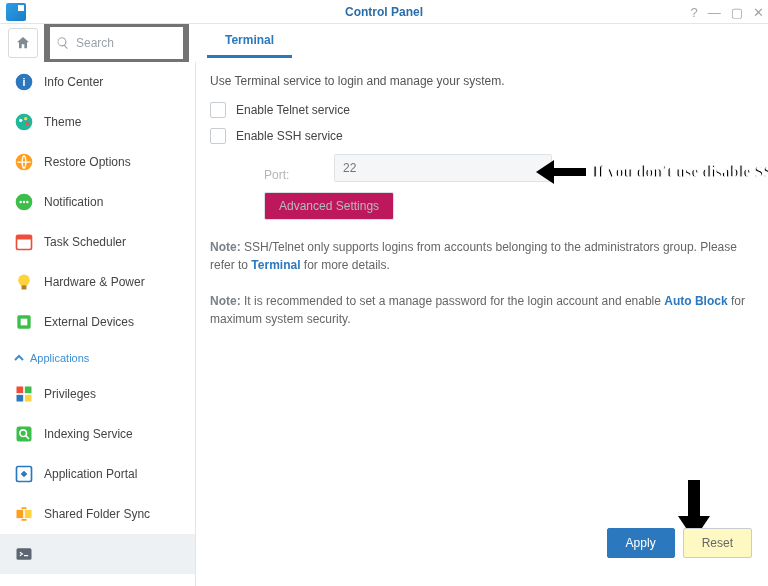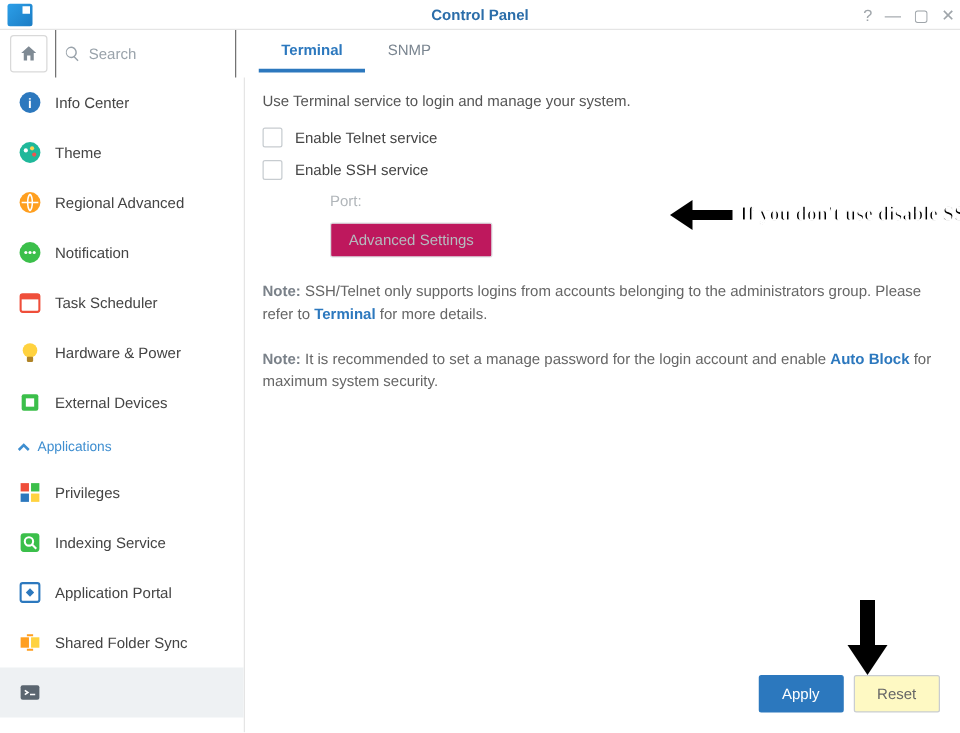--- a/index.html
+++ b/index.html
@@ -8,21 +8,21 @@
   .titlebar { height: 24px; background: #fff; border-bottom: 1px solid #e5e5e5; display: flex; align-items: center; position: relative; }
   .titlebar .app-icon { width: 20px; height: 18px; margin-left: 6px; background: linear-gradient(135deg,#2c9fe8,#1b7cc4); border-radius: 2px; position: relative; }
   .titlebar .app-icon::after { content:""; position:absolute; right:2px; top:2px; width:6px; height:6px; background:#fff; }
   .titlebar .title { position: absolute; left: 0; right: 0; text-align: center; color: #2b6da9; font-size: 12px; font-weight: bold; }
   .win-ctrls { position: absolute; right: 4px; top: 0; height: 24px; display: flex; align-items: center; gap: 10px; color: #9fa5aa; }
   .win-ctrls span { font-size: 13px; }
 
   .topbar { height: 38px; display:flex; align-items:center; padding: 4px 8px; background:#fff; }
   .home-btn { width: 30px; height: 30px; border:1px solid #d9d9d9; border-radius:3px; display:flex; align-items:center; justify-content:center; background:#fff; }
   .home-btn svg { width:16px; height:16px; fill:#7f8a94; }
-  .search-wrap { margin-left: 6px; flex:0 0 145px; height:44px; border:1px solid #737373; border-radius:3px; display:flex; align-items:center; padding:0 6px; background:#fff; }
+  .search-wrap { margin-left: 6px; flex:0 0 145px; height:44px; border:6px solid #737373; border-radius:3px; display:flex; align-items:center; padding:0 6px; background:#fff; }
   .search-wrap svg { width:14px; height:14px; fill:#9aa3ab; flex:none; }
   .search-wrap input { border:none; outline:none; font-size:12px; margin-left:6px; color:#333; width:100%; }
   .search-wrap input::placeholder { color:#9aa3ab; }
   .tabs { margin-left: 18px; display:flex; height:100%; align-items:flex-end; }
   .tab { font-size:12px; color:#7a8590; padding: 10px 18px 8px; border-bottom:3px solid transparent; }
   .tab.active { color:#2c78be; font-weight:bold; border-bottom-color:#2c78be; }
 
   .body { display:flex; height: calc(586px - 24px - 38px); }
   .sidebar { width: 196px; border-right:1px solid #e5e5e5; overflow-y:auto; background:#fff; }
   .sidebar-item { display:flex; align-items:center; height:40px; padding-left:14px; font-size:12px; color:#444; cursor:pointer; }
@@ -45,21 +45,21 @@
   .note { font-size:12px; color:#666; line-height:1.5; margin-top:18px; }
   .note b { color:#7a8189; }
   .note a { color:#2c78be; text-decoration:none; font-weight:bold; }
 
   .annotation { position:absolute; top:98px; left:340px; display:flex; align-items:center; }
   .annotation .arrow { width:50px; height:24px; position:relative; }
   .annotation .arrow::before { content:""; position:absolute; right:0; top:8px; width:34px; height:8px; background:#000; }
   .annotation .arrow::after { content:""; position:absolute; left:0; top:0; width:0; height:0; border-top:12px solid transparent; border-bottom:12px solid transparent; border-right:18px solid #000; }
   .annotation .txt { font-family: "Comic Sans MS", cursive; font-weight:bold; font-size:16px; color:#000; -webkit-text-stroke: 1px #fff; margin-left:6px; white-space:nowrap; }
 
-  .footer { position:absolute; bottom:16px; right:16px; display:flex; gap:8px; }
+  .footer { position:absolute; bottom:28px; right:16px; display:flex; gap:8px; }
   .btn { height:30px; padding:0 18px; font-size:12px; border-radius:2px; }
   .btn.apply { background:#2c78be; color:#fff; border:1px solid #2c78be; }
   .btn.reset { background:#fef9c3; color:#666; border:1px solid #c9cdd1; }
 
   .arrow-down { position:absolute; bottom:46px; right:60px; width:30px; height:60px; }
   .arrow-down::before { content:""; position:absolute; top:0; left:10px; width:12px; height:36px; background:#000; }
   .arrow-down::after { content:""; position:absolute; bottom:0; left:0; width:0; height:0; border-left:16px solid transparent; border-right:16px solid transparent; border-top:24px solid #000; }
 </style>
 </head>
 <body>
@@ -82,21 +82,20 @@
       </svg>
   </div>
   <div class="search-wrap">
     <svg viewBox="0 0 24 24">
         <path d="M10 2a8 8 0 015.3 13.9l5 5-1.4 1.4-5-5A8 8 0 1110 2zm0 2a6 6 0 100 12 6 6 0 000-12z"></path>
       </svg>
     <input type="text" placeholder="Search" style="">
   </div>
   <div class="tabs">
     <div class="tab active">Terminal</div>
-    <div class="tab">SNMP</div>
   </div>
 </div>
 
 <div class="body">
 
   <div class="sidebar">
     <div class="sidebar-item">
       <span class="icn">
           <svg viewBox="0 0 24 24">
             <circle cx="12" cy="12" r="10" fill="#2c78be"></circle>
@@ -116,21 +115,21 @@
         </span>
       <span class="label">Theme</span>
     </div>
     <div class="sidebar-item">
       <span class="icn">
           <svg viewBox="0 0 24 24">
             <circle cx="12" cy="12" r="10" fill="#ff9f1f"></circle>
             <path d="M4 12h16M12 4c3 3 3 13 0 16M12 4c-3 3-3 13 0 16" stroke="#fff" stroke-width="1.5" fill="none"></path>
           </svg>
         </span>
-      <span class="label">Regional Advanced</span>
+      <span class="label">Restore Options</span>
     </div>
     <div class="sidebar-item">
       <span class="icn">
           <svg viewBox="0 0 24 24">
             <circle cx="12" cy="12" r="10" fill="#3bbf4a"></circle>
             <circle cx="8" cy="12" r="1.5" fill="#fff"></circle>
             <circle cx="12" cy="12" r="1.5" fill="#fff"></circle>
             <circle cx="16" cy="12" r="1.5" fill="#fff"></circle>
           </svg>
         </span>
@@ -226,20 +225,21 @@
     <div class="row">
       <div class="cb"></div>
       <div class="opt-label">Enable Telnet service</div>
     </div>
     <div class="row">
       <div class="cb"></div>
       <div class="opt-label">Enable SSH service</div>
     </div>
     <div class="port-row">
       <div class="port-label">Port:</div>
+      <input class="port-input" disabled="" placeholder="22" style="">
     </div>
     <button class="adv-btn" disabled="">Advanced Settings</button>
 
     <div class="note">
       <b>Note:</b><span> SSH/Telnet only supports logins from accounts belonging to the administrators group. Please refer to </span><a href="#">Terminal</a><span> for more details.</span>
     </div>
     <div class="note">
       <b>Note:</b><span> It is recommended to set a manage password for the login account and enable </span><a href="#">Auto Block</a><span> for maximum system security.</span>
     </div>
 

